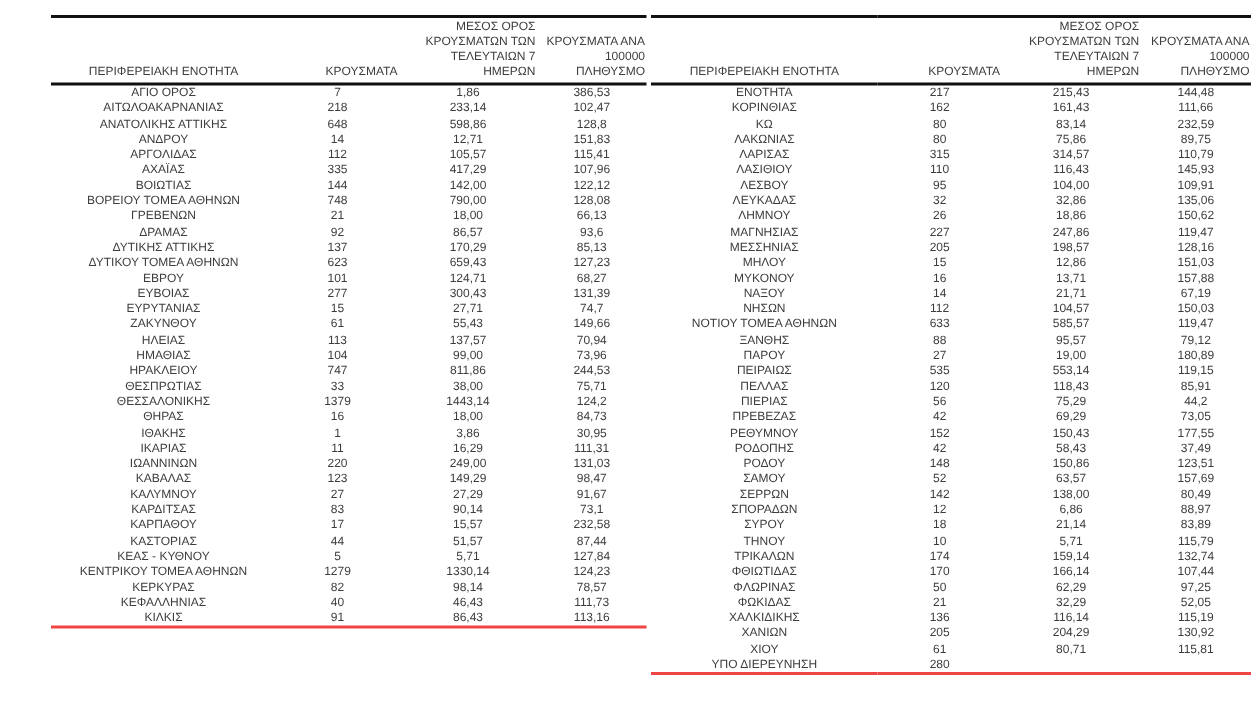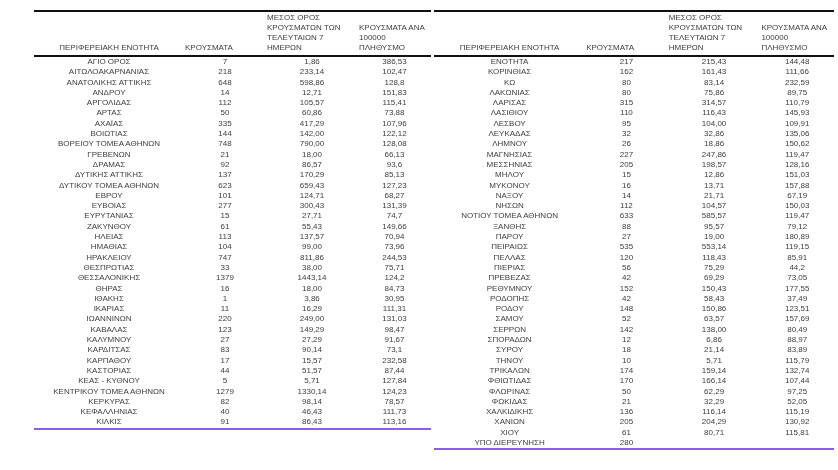--- a/index.html
+++ b/index.html
@@ -11,26 +11,26 @@
   .sheet{display:flex;align-items:flex-start;padding:10px 4px 0 34px;box-sizing:border-box;}
   table.gtable{border-collapse:collapse;table-layout:fixed;}
   table.gtable{width:397px;}
   table.gtable + table.gtable{margin-left:3px;width:400px;}
   table.gtable thead tr{border-top:2px solid #111;border-bottom:2px solid #111;}
   table.gtable th{
     font-size:8px;font-weight:normal;vertical-align:bottom;
     padding:1px 1px 2px 1px;line-height:10px;color:#3d3d3d;
   }
   th.h-region{text-align:center;padding-left:4px;}
-  th.h-center{text-align:left;}
+  th.h-center{text-align:right;}
   table.gtable td{
     font-size:8px;text-align:center;padding:0 1px;height:10.3px;
     line-height:10.3px;white-space:nowrap;overflow:hidden;color:#3d3d3d;
   }
-  table.gtable tbody{border-bottom:2px solid #8b5cf6;}
+  table.gtable tbody{border-bottom:2px solid #ef4444;}
   col.c-region{width:150px;}
   col.c-cases{width:82px;}
   col.c-avg{width:92px;}
   col.c-per{width:73px;}
 </style>
 </head>
 <body>
 
 <div class="sheet">
 
@@ -81,26 +81,20 @@
           <td>12,71</td>
           <td>151,83</td>
         </tr>
         <tr>
           <td>ΑΡΓΟΛΙΔΑΣ</td>
           <td>112</td>
           <td>105,57</td>
           <td>115,41</td>
         </tr>
         <tr>
-          <td>ΑΡΤΑΣ</td>
-          <td>50</td>
-          <td>60,86</td>
-          <td>73,88</td>
-        </tr>
-        <tr>
           <td>ΑΧΑΪΑΣ</td>
           <td>335</td>
           <td>417,29</td>
           <td>107,96</td>
         </tr>
         <tr>
           <td>ΒΟΙΩΤΙΑΣ</td>
           <td>144</td>
           <td>142,00</td>
           <td>122,12</td>

